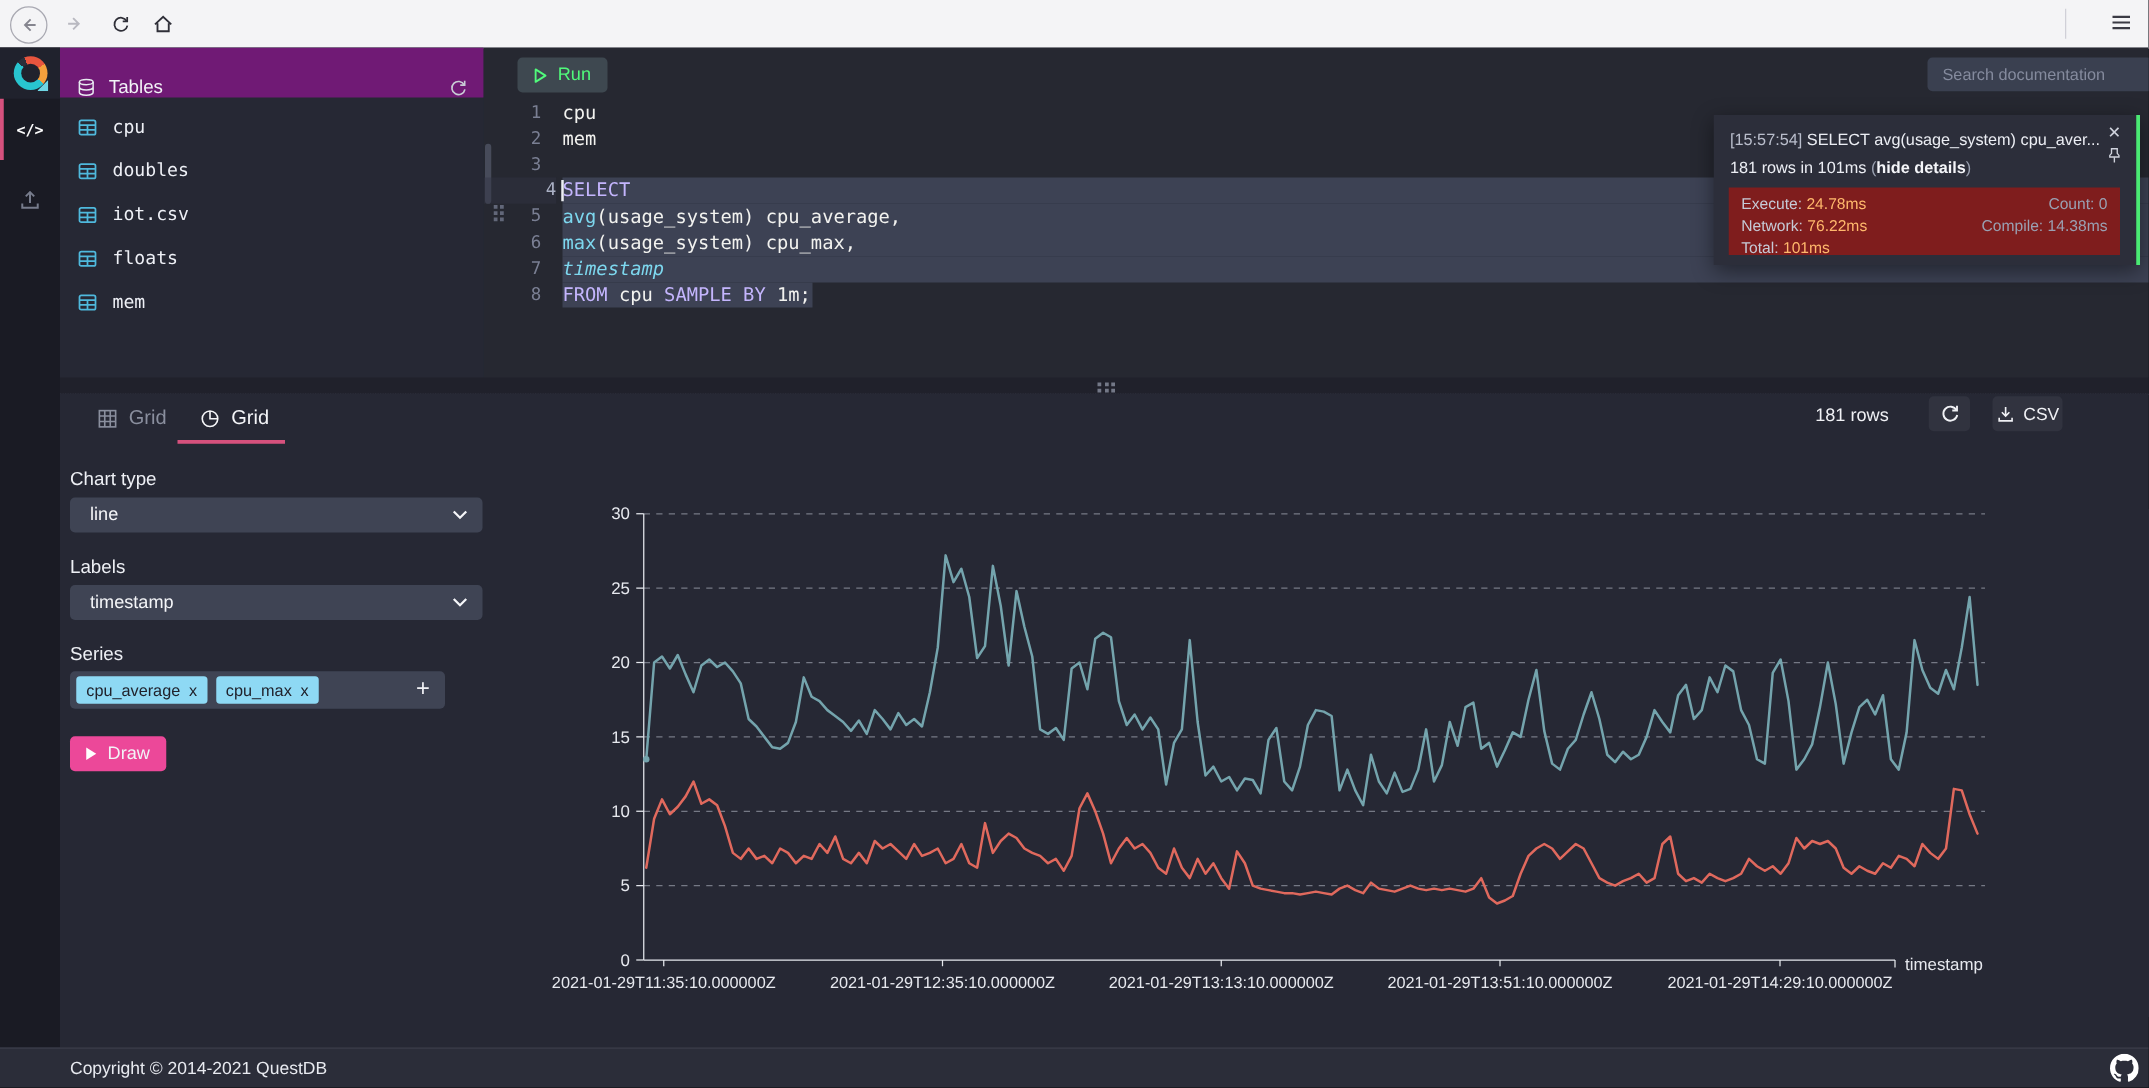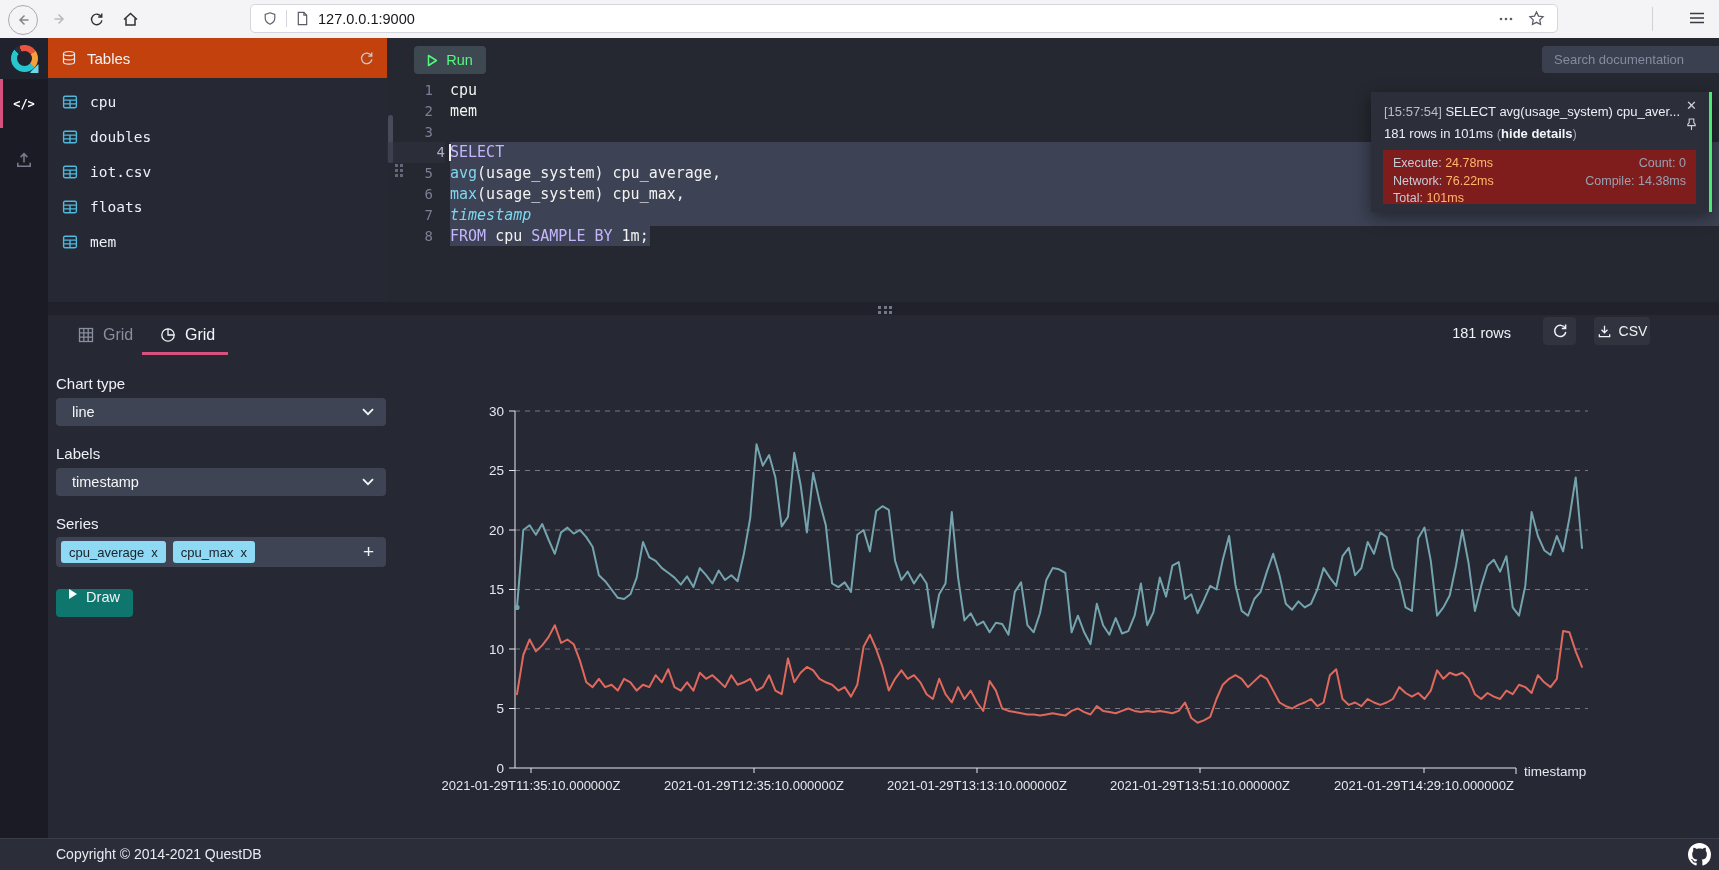--- a/index.html
+++ b/index.html
@@ -26,21 +26,21 @@
           background:conic-gradient(from 230deg,#28c5cf 0 22%,#2a2f3a 22% 30%,#e8553e 30% 52%,#f6a03c 52% 72%,#28c5cf 72% 100%);}
   .q-logo::after{content:"";position:absolute;left:6px;top:6px;width:15px;height:15px;border-radius:50%;background:#20222d;}
   .q-logo::before{content:"";position:absolute;right:-1px;bottom:-1px;width:9px;height:9px;background:#6fd6e4;
           clip-path:polygon(0 100%,100% 0,100% 100%);border-radius:1px;z-index:2;}
   .rail-item{position:relative;width:48px;height:49px;display:flex;align-items:center;justify-content:center;}
   .rail-item.active::before{content:"";position:absolute;left:0;top:0;width:3px;height:100%;background:#d6517d;}
   .code-glyph{font-family:"DejaVu Sans Mono",monospace;font-size:12px;font-weight:bold;color:#fdfdfd;}
   .rail-upload{margin-top:12px;height:40px;}
   
   .tables{position:absolute;left:48px;top:38px;width:339px;height:264px;background:#262834;overflow:hidden;}
-  .tables-header{height:40px;background:#c2410c;display:flex;align-items:center;padding:0 13px;}
+  .tables-header{height:40px;background:#701a75;display:flex;align-items:flex-end;padding:0 13px;}
   .tables-title{font-size:15px;color:#f2f3f7;margin-left:10px;flex:1;}
   .table-list{padding-top:6px;}
   .table-item{height:35px;display:flex;align-items:center;padding-left:14px;cursor:pointer;}
   .table-name{font-family:"DejaVu Sans Mono",monospace;font-size:14.5px;color:#eef0f6;margin-left:12px;}
   
   .editor{position:absolute;left:387px;top:38px;width:1332px;height:264px;background:#262831;}
   .edit-scroll{position:absolute;left:1px;top:77px;width:5px;height:48px;background:#474b5a;border-radius:3px;}
   .v-handle{position:absolute;left:8px;top:126px;display:grid;grid-template-columns:2.5px 2.5px;grid-gap:2.5px;}
   .v-handle i{width:2.5px;height:2.5px;background:#626779;}
   .run-btn{position:absolute;left:27px;top:8px;width:72px;height:28px;background:#3e4850;border-radius:4px;
@@ -85,27 +85,27 @@
   .rows-count{position:absolute;right:208px;top:10px;font-size:14.5px;color:#f0f1f5;}
   .icon-btn{position:absolute;top:2px;height:28px;background:#31333f;border-radius:4px;display:flex;align-items:center;
             justify-content:center;cursor:pointer;}
   .btn-refresh{right:143px;width:33px;}
   .btn-csv{right:69px;width:56px;gap:7px;color:#f0f1f5;font-size:14px;}
   
   .ctl-label{position:absolute;left:8px;font-size:15px;color:#eef0f5;}
   .select{position:absolute;left:8px;width:330px;height:28px;background:#3f4454;border-radius:4px;display:flex;
           align-items:center;padding:0 12px 0 16px;box-sizing:border-box;cursor:pointer;}
   .select-value{flex:1;font-size:14.5px;color:#f4f5f8;}
-  .series-box{position:absolute;left:8px;top:222px;width:330px;height:30px;background:#3f4454;border-radius:4px;
+  .series-box{position:absolute;left:8px;top:222px;width:300px;height:30px;background:#3f4454;border-radius:4px;
           display:flex;align-items:center;padding:0 12px 0 5px;box-sizing:border-box;gap:7px;}
   .chip{height:22px;background:#8ed9f4;border-radius:3px;display:flex;align-items:center;padding:0 8px;gap:7px;cursor:pointer;}
   .chip span{font-size:13px;color:#20222c;}
   .chip-add{margin-left:auto;color:#f0f1f5;font-size:19px;cursor:pointer;}
-  .draw-btn{position:absolute;left:8px;top:274px;width:77px;height:28px;background:#0f766e;border-radius:4px;
-          display:flex;align-items:flex-start;justify-content:center;gap:9px;cursor:pointer;}
+  .draw-btn{position:absolute;left:8px;top:274px;width:77px;height:28px;background:#ec4899;border-radius:4px;
+          display:flex;align-items:center;justify-content:center;gap:9px;cursor:pointer;}
   .draw-play{width:0;height:0;border-left:8px solid #fff;border-top:5px solid transparent;border-bottom:5px solid transparent;}
   .draw-label{font-size:14.5px;color:#f2f3f7;}
   
   .chart-svg{position:absolute;left:0;top:0;z-index:3;pointer-events:none;}
   
   .footer{position:absolute;left:0;top:838px;width:1719px;height:32px;background:#2b2d39;border-top:1px solid #3b3d49;box-sizing:border-box;}
   .copyright{position:absolute;left:56px;top:7px;font-size:14px;color:#e8eaf0;}
   .gh{position:absolute;right:8px;top:4px;cursor:pointer;}
 </style>
 </head>
@@ -126,40 +126,20 @@
     </div>
     <div class="nav-btn" style="left:82px">
       <svg width="15" height="15" viewBox="0 0 16 16">
           <path d="M13.2 5.2A5.6 5.6 0 1 0 13.8 9" fill="none" stroke="#2f2f38" stroke-width="1.5"></path>
           <path d="M13.6 1.6v3.8H9.8" fill="none" stroke="#2f2f38" stroke-width="1.5"></path>
         </svg>
     </div>
     <div class="nav-btn" style="left:116px">
       <svg width="17" height="16" viewBox="0 0 16 16">
           <path d="M1.5 8.5L8 2.5l6.5 6M3.5 7.5V14h9V7.5" fill="none" stroke="#2f2f38" stroke-width="1.5"></path>
-        </svg>
-    </div>
-    <div class="urlbar">
-      <svg width="14" height="15" viewBox="0 0 16 16">
-          <path d="M8 1.5l5.5 1.8v4.2c0 3.4-2.3 5.8-5.5 7-3.2-1.2-5.5-3.6-5.5-7V3.3z" fill="none" stroke="#5c5c68" stroke-width="1.3"></path>
-        </svg>
-      <span class="divider"></span>
-      <svg width="13" height="15" viewBox="0 0 14 16">
-          <path d="M2.5 1.5h6l3 3v10h-9z" fill="none" stroke="#5c5c68" stroke-width="1.3"></path>
-          <path d="M8.5 1.5v3h3" fill="none" stroke="#5c5c68" stroke-width="1.3"></path>
-        </svg>
-      <span class="url-text">127.0.0.1:9000</span>
-      <span class="spacer"></span>
-      <svg width="16" height="16" viewBox="0 0 16 16">
-          <circle cx="3" cy="8" r="1.3" fill="#5c5c68"></circle>
-          <circle cx="8" cy="8" r="1.3" fill="#5c5c68"></circle>
-          <circle cx="13" cy="8" r="1.3" fill="#5c5c68"></circle>
-        </svg>
-      <svg width="17" height="17" viewBox="0 0 16 16" style="margin-left:14px">
-          <path d="M8 1.8l1.9 3.9 4.3.6-3.1 3 .7 4.3L8 11.6l-3.8 2 .7-4.3-3.1-3 4.3-.6z" fill="none" stroke="#5c5c68" stroke-width="1.2"></path>
         </svg>
     </div>
     <div class="chrome-divider"></div>
     <div class="hamburger">
       <svg width="16" height="16" viewBox="0 0 16 16">
           <path d="M1 3.5h14M1 8h14M1 12.5h14" stroke="#3a3a44" stroke-width="1.7"></path>
         </svg>
     </div>
   </div>
 

